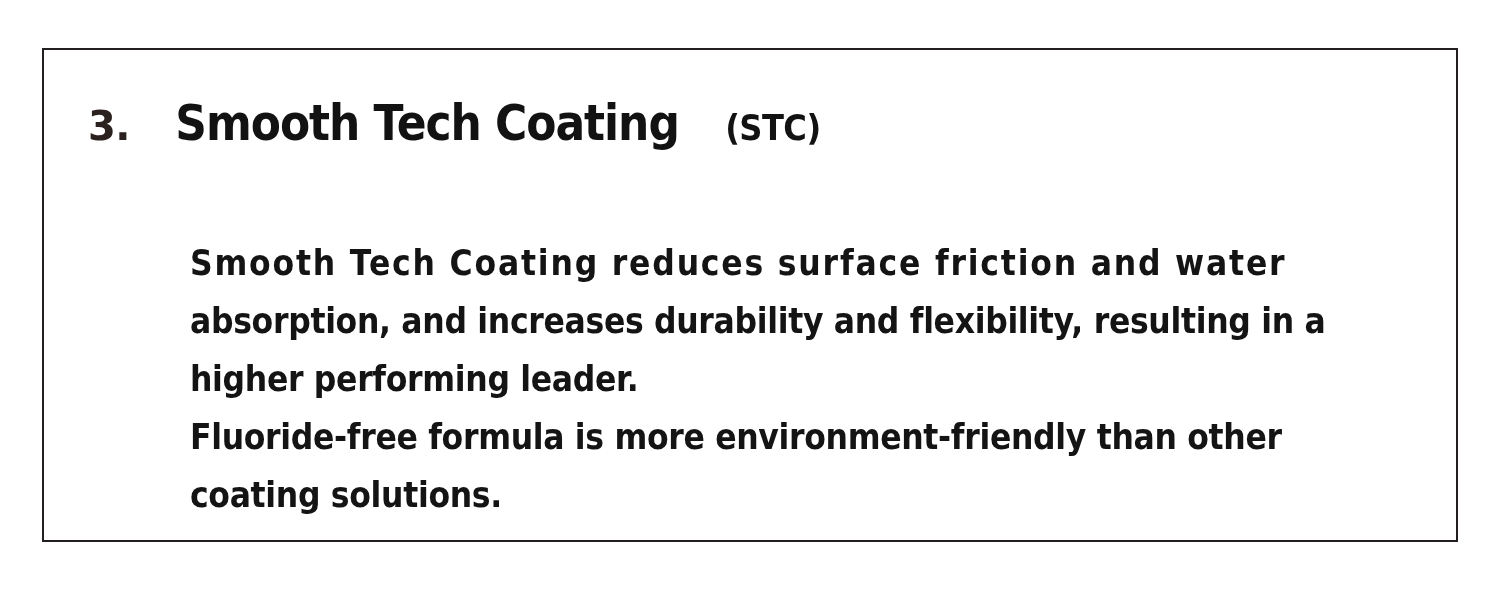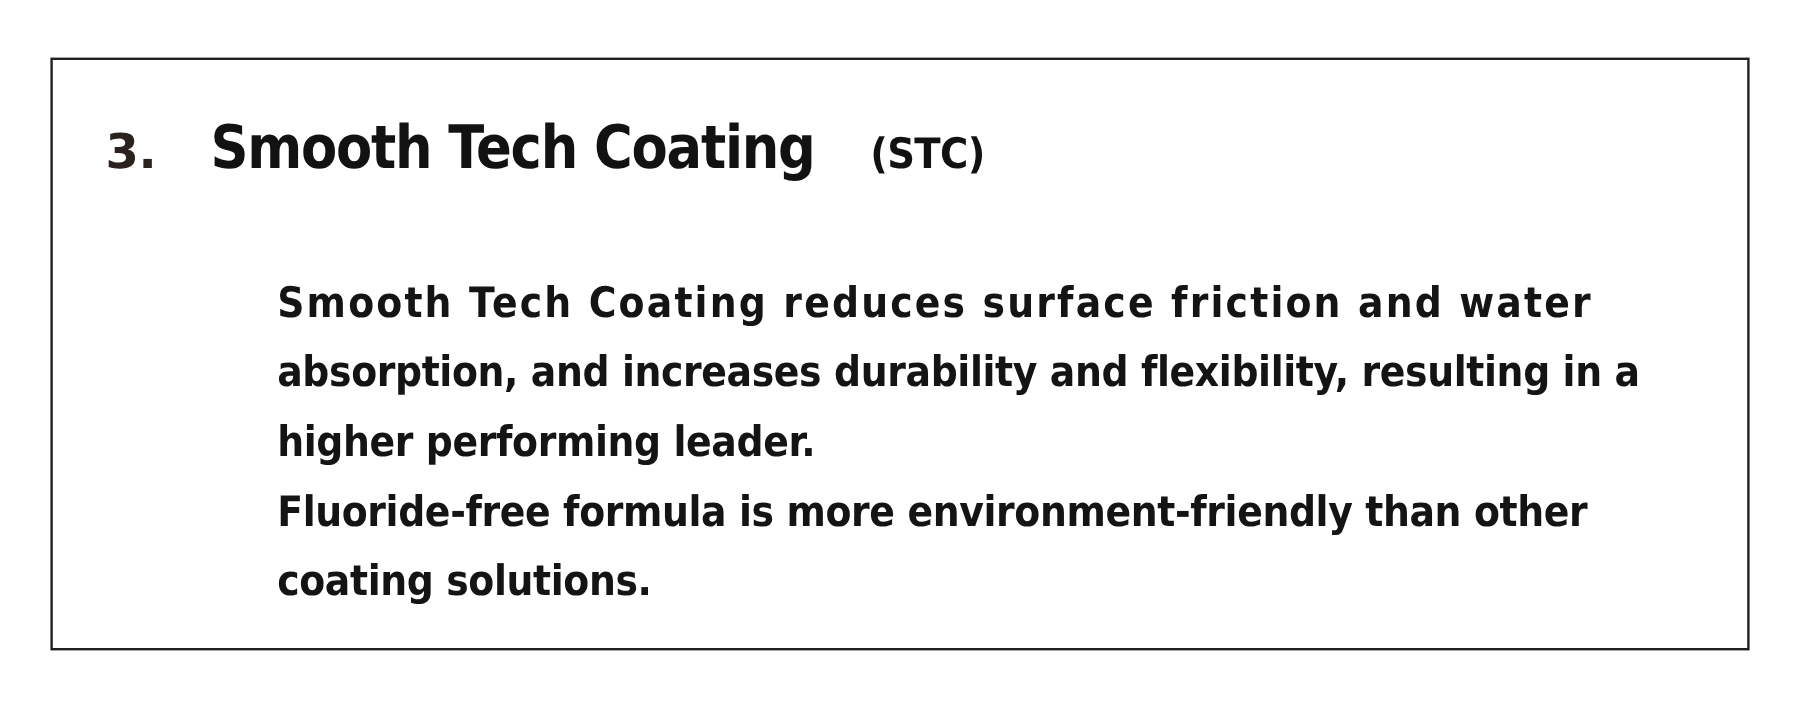--- a/index.html
+++ b/index.html
@@ -71,23 +71,22 @@
     margin-left: 8px;
     letter-spacing: -0.6px;
     transform: scaleX(0.92);
     transform-origin: left baseline;
   }
 
   
   #body-block {
     position: absolute;
     left: 146px;
-    top: 174px;
+    top: 184px;
     width: 1210px;
-    margin-left: 41px;
   }
   .body-line {
     font-family: "DejaVu Sans", sans-serif;
     font-weight: 700;
     font-size: 35px;
     line-height: 58px;
     color: #131313;
     color: #141414;
     white-space: nowrap;
     transform: scaleX(0.9);

